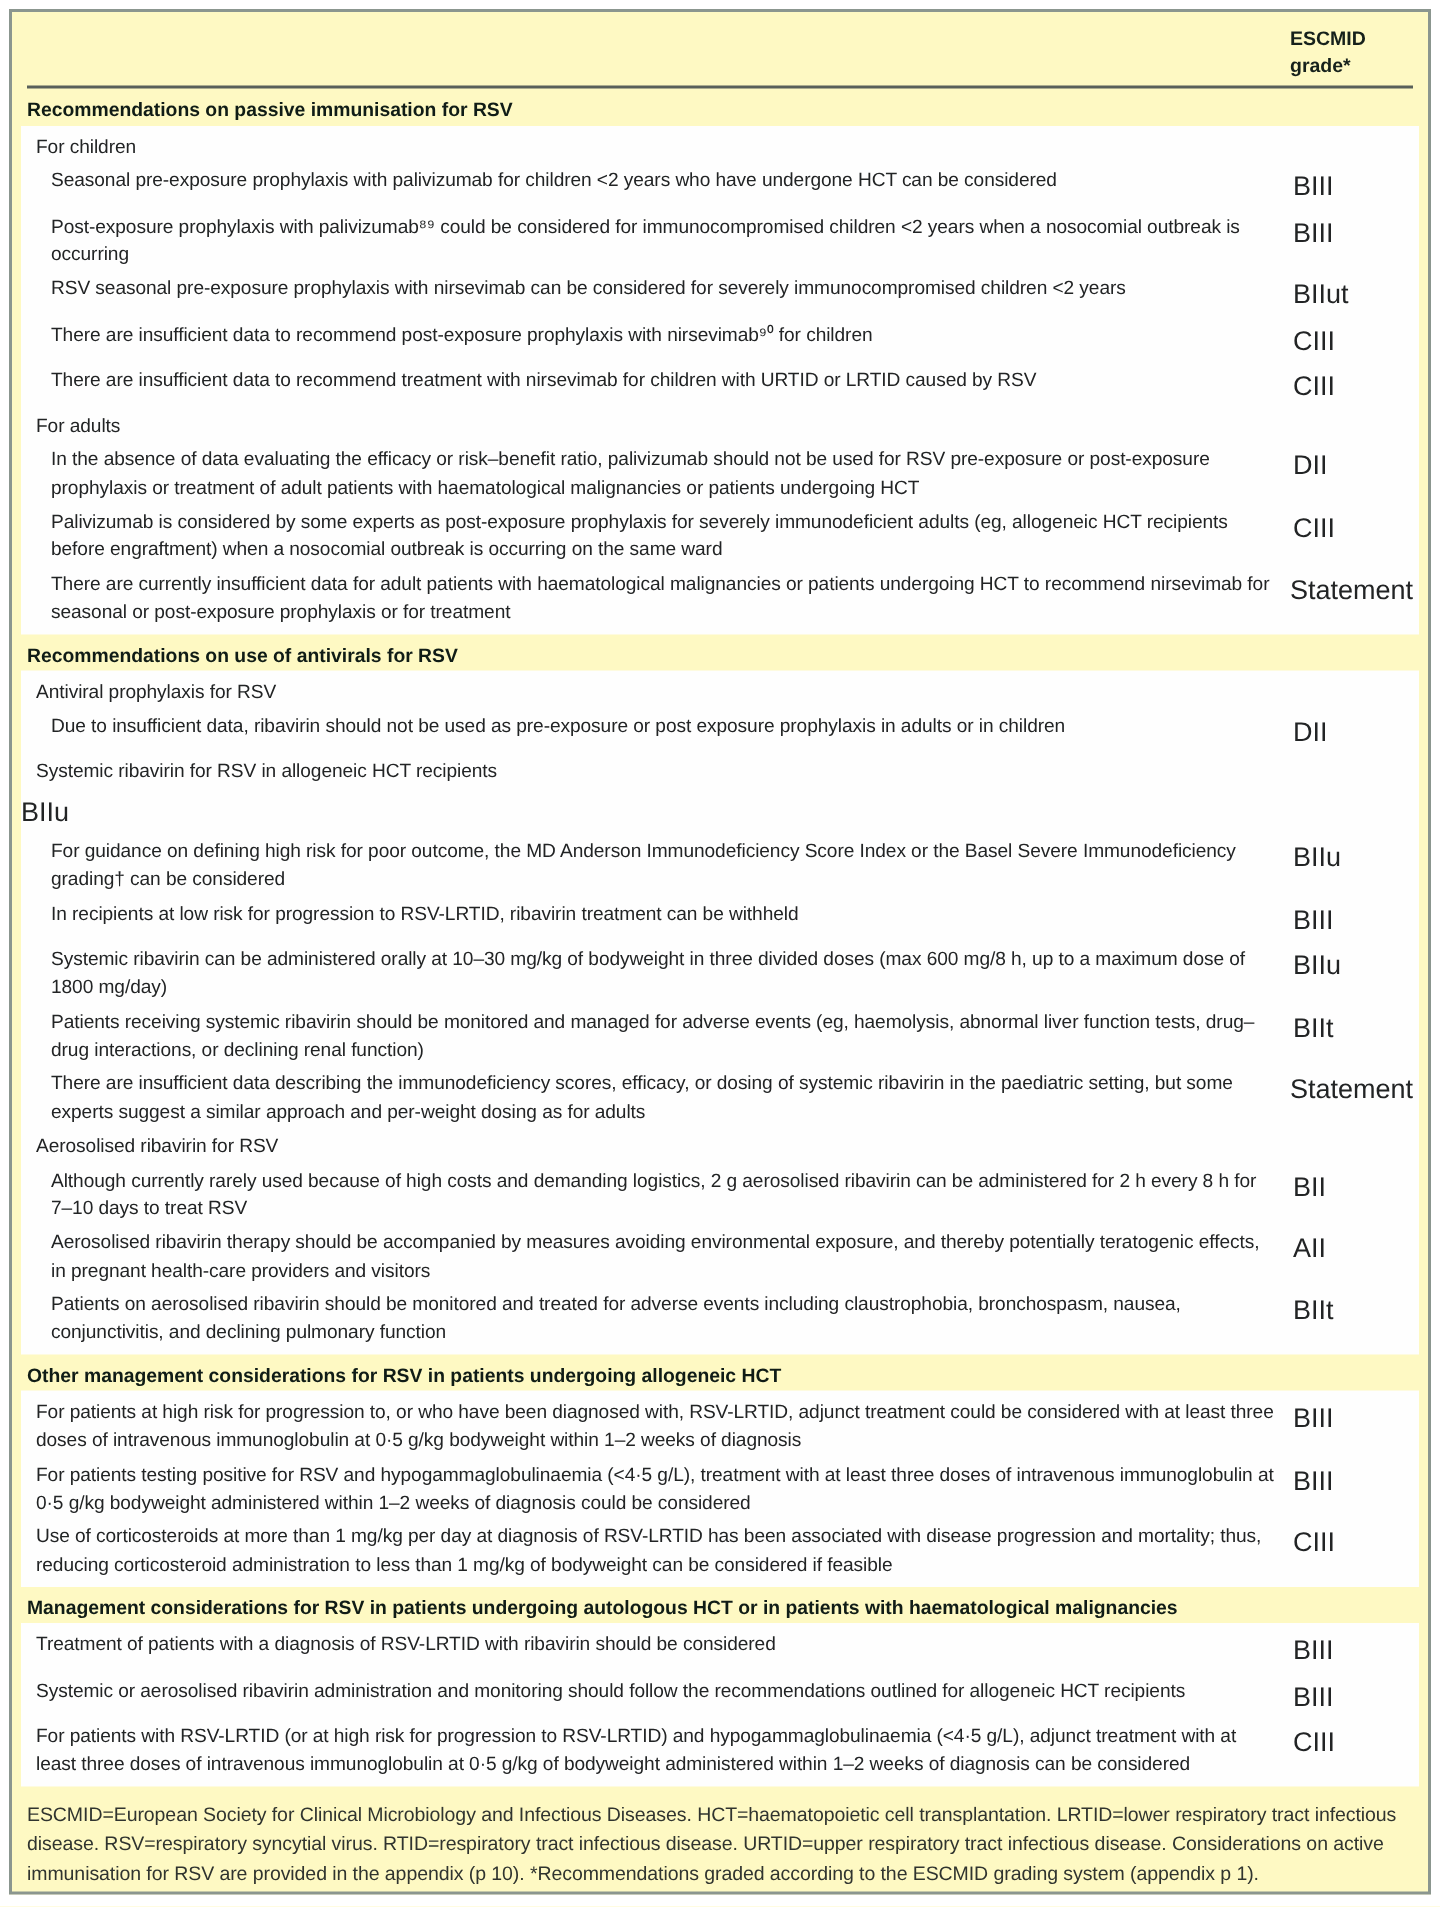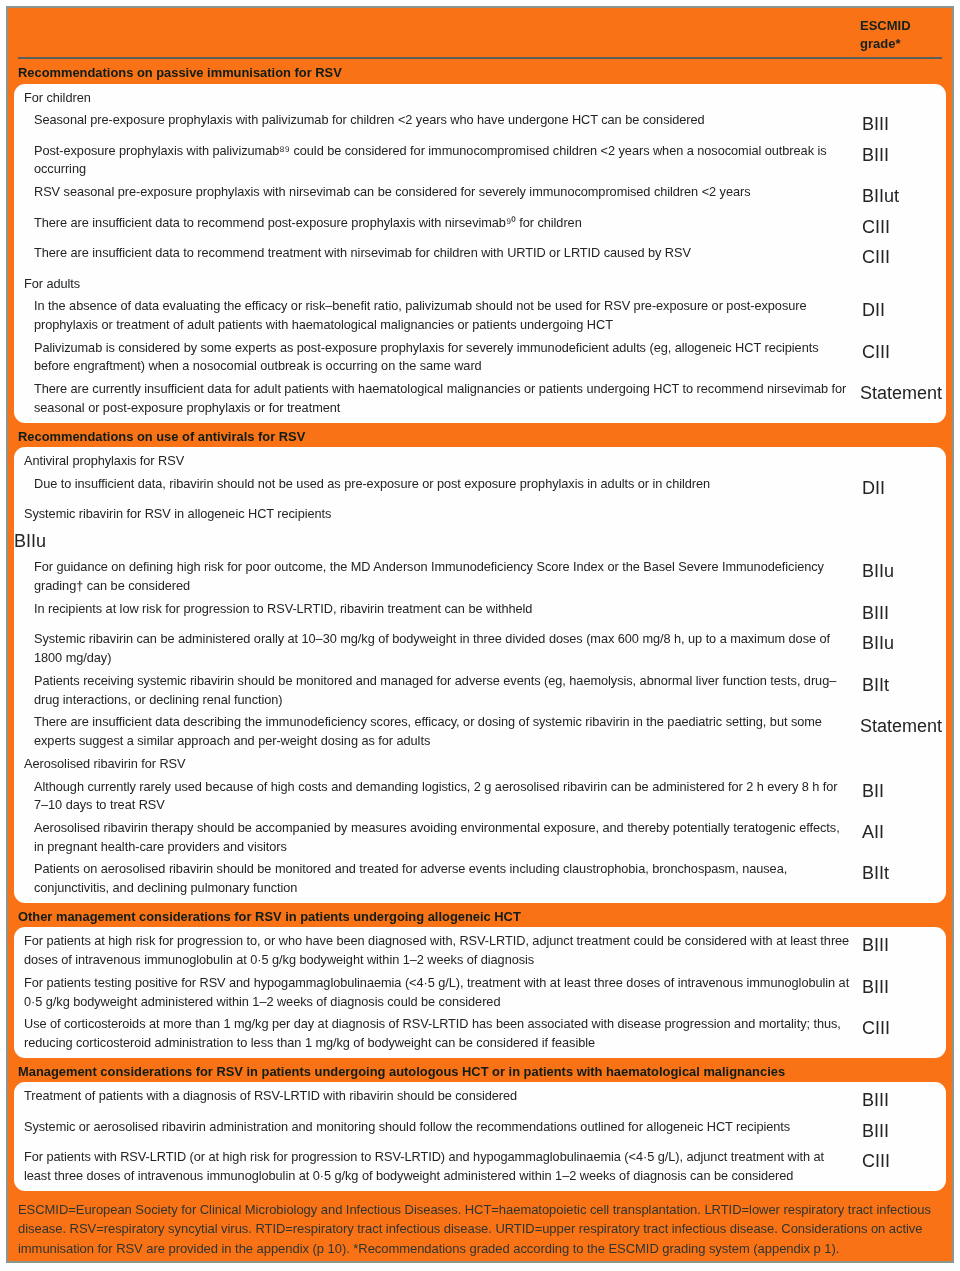--- a/index.html
+++ b/index.html
@@ -3,37 +3,37 @@
 <meta charset="utf-8">
 <style>
   html,body{margin:0;padding:0;}
   body{
     width:960px;height:1271px;position:relative;background:#ffffff;
     font-family:"Liberation Sans", sans-serif;
     -webkit-font-smoothing:antialiased;
   }
   .frame{
     position:absolute;top:6px;left:6px;right:6px;bottom:8px;
-    background:#f97316;border:2px solid #8b968f;overflow:hidden;
+    background:#fef9c3;border:2px solid #8b968f;overflow:hidden;
   }
   
   .hdr{display:flex;align-items:flex-start;padding:9px 8px 5px 10px;}
   .hdr .spacer{flex:1;}
   .grade-head{
     flex:0 0 84px;font-weight:bold;font-size:13px;line-height:1.35;
     color:#16211b;white-space:pre-line;
   }
   .head-rule{border:none;border-top:2.5px solid #596059;margin:0 10px;height:0;}
   
   .band{
     padding:5px 10px 2px 10px;font-weight:bold;font-size:12.9px;
     color:#101c16;line-height:1.35;
   }
   
-  .block{background:#fefefe;margin:0 6px;padding:3px 0;border-radius:11px;}
+  .block{background:#fefefe;margin:0 6px;padding:3px 0;}
   .row{display:flex;align-items:flex-start;padding:2px 0;}
   .row .txt{
     flex:1;font-size:12.75px;line-height:1.47;color:#222425;
     padding:0 12px 0 10px;letter-spacing:-0.05px;
   }
   .row.indent .txt{padding-left:20px;}
   .row .grade{
     flex:0 0 80px;font-size:18px;line-height:1.47;color:#222425;
     padding-right:4px;
   }

